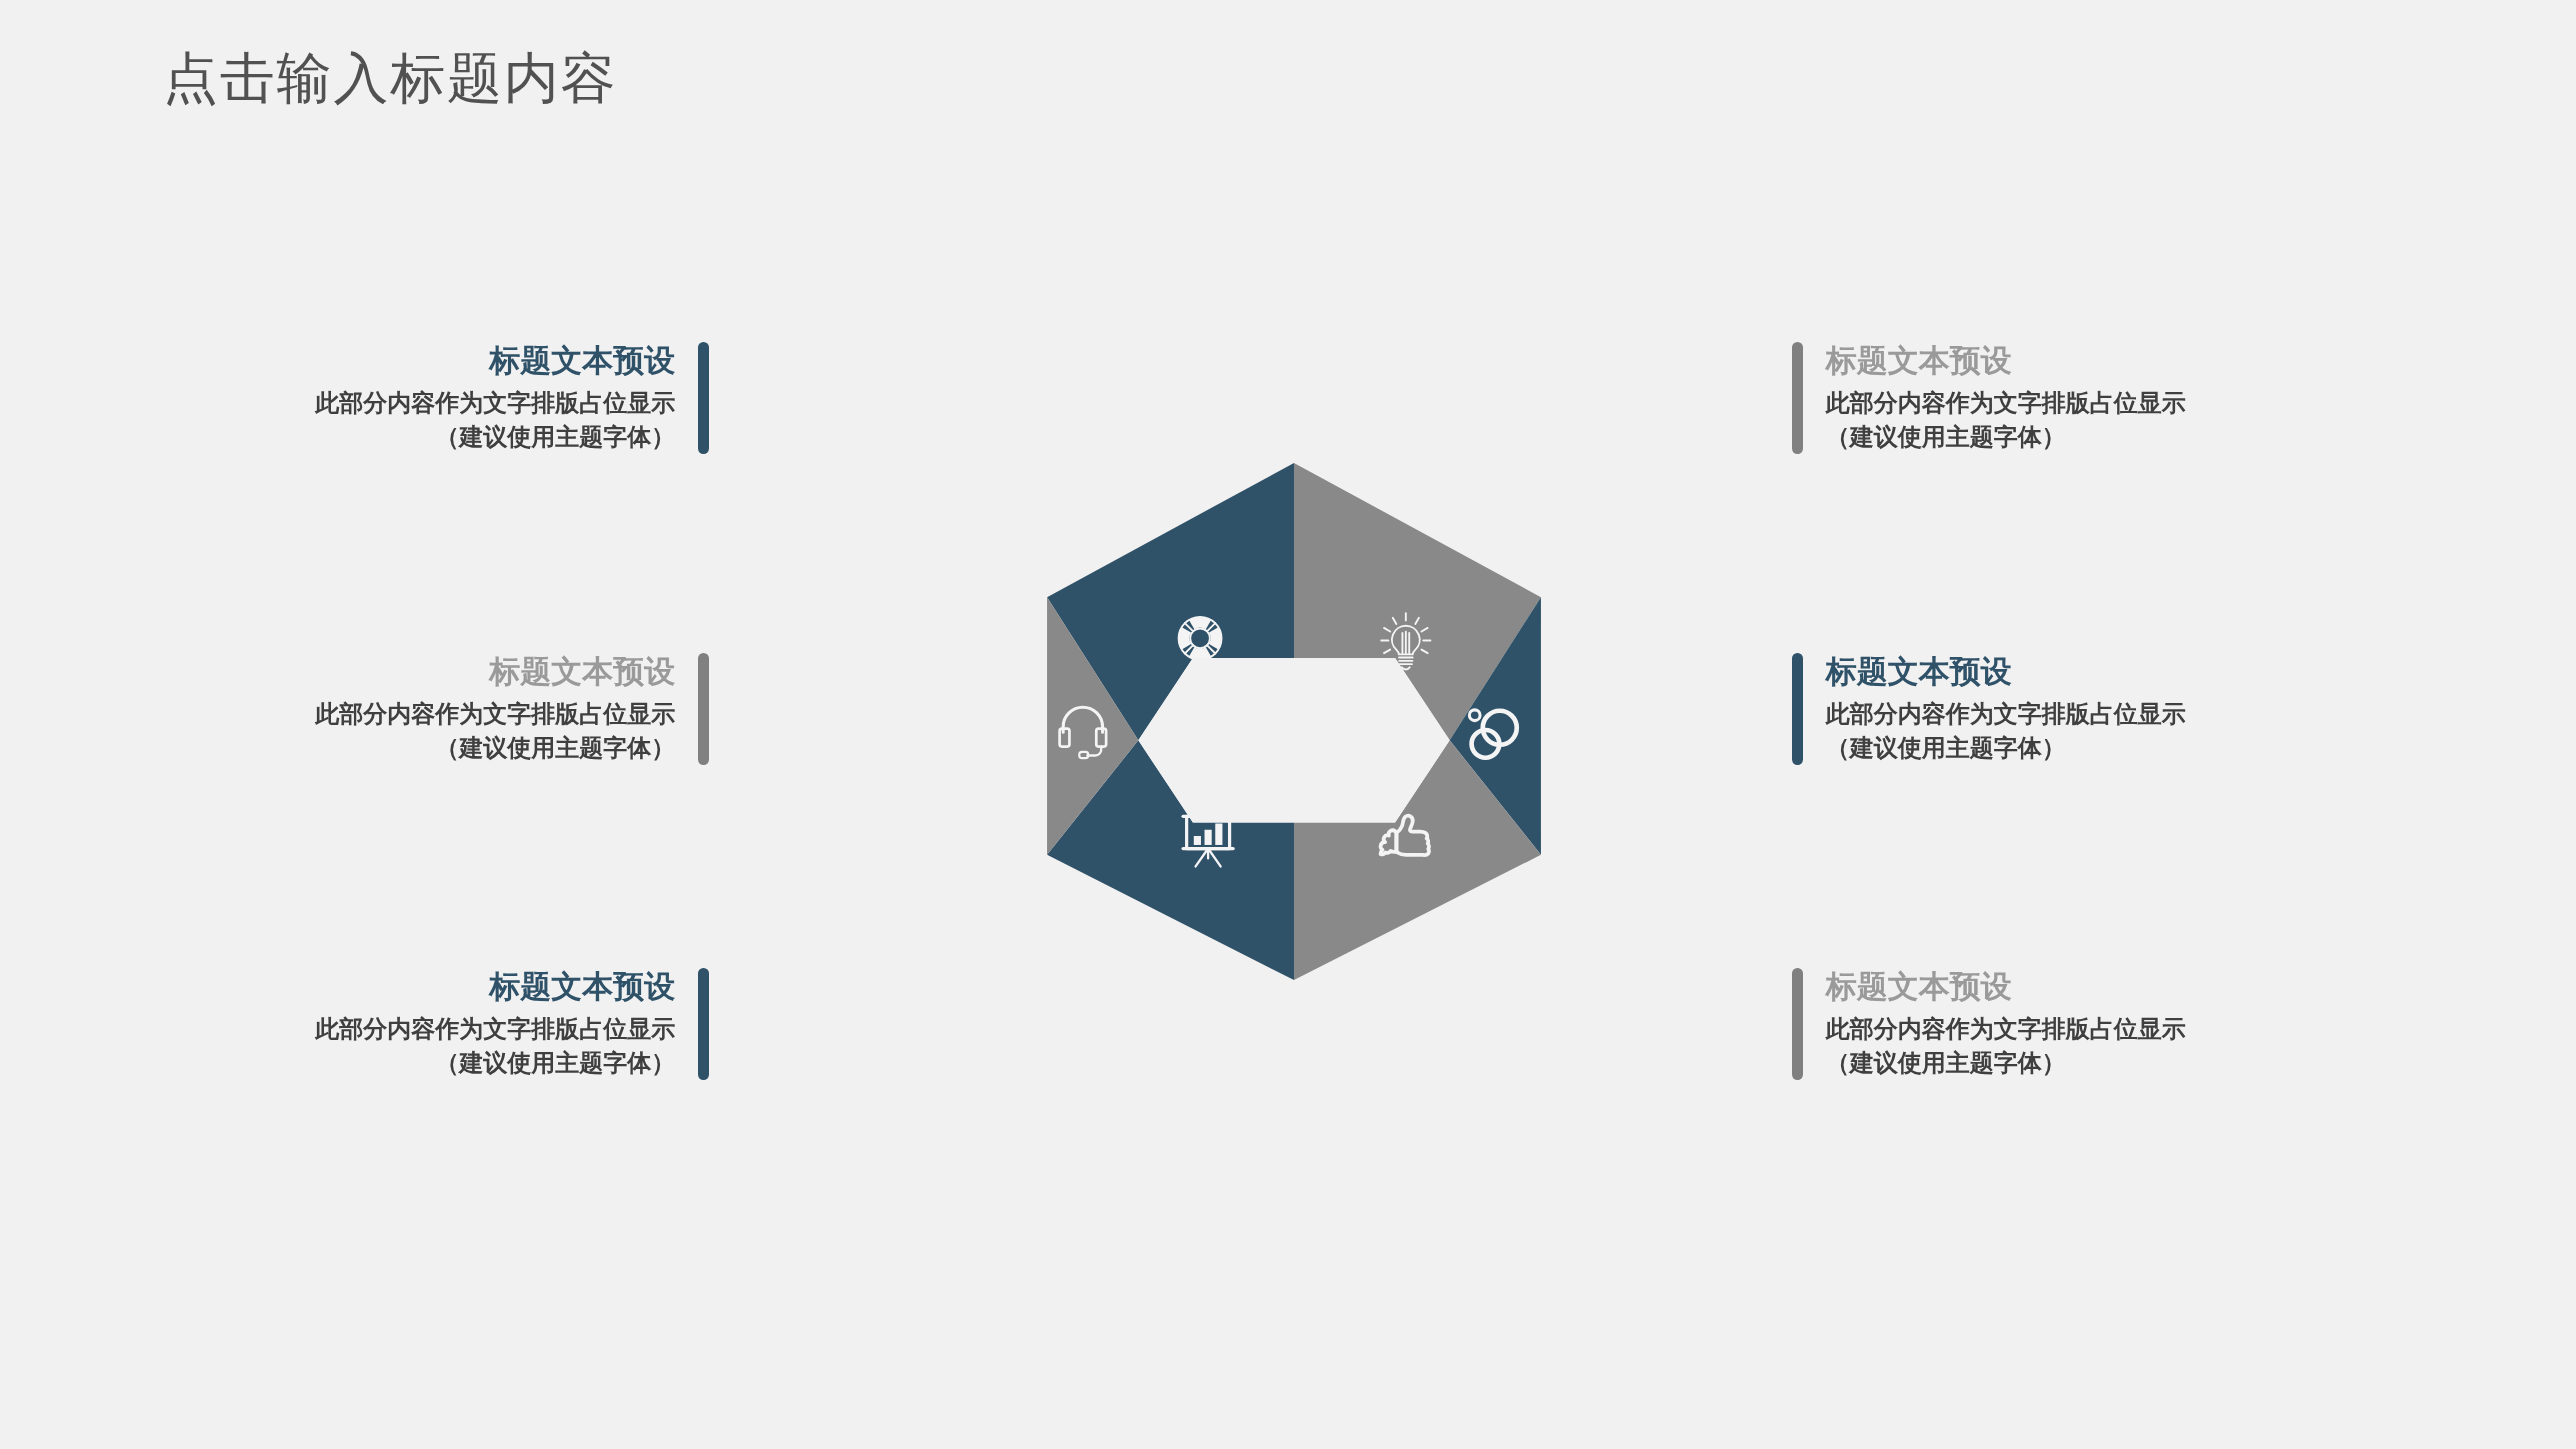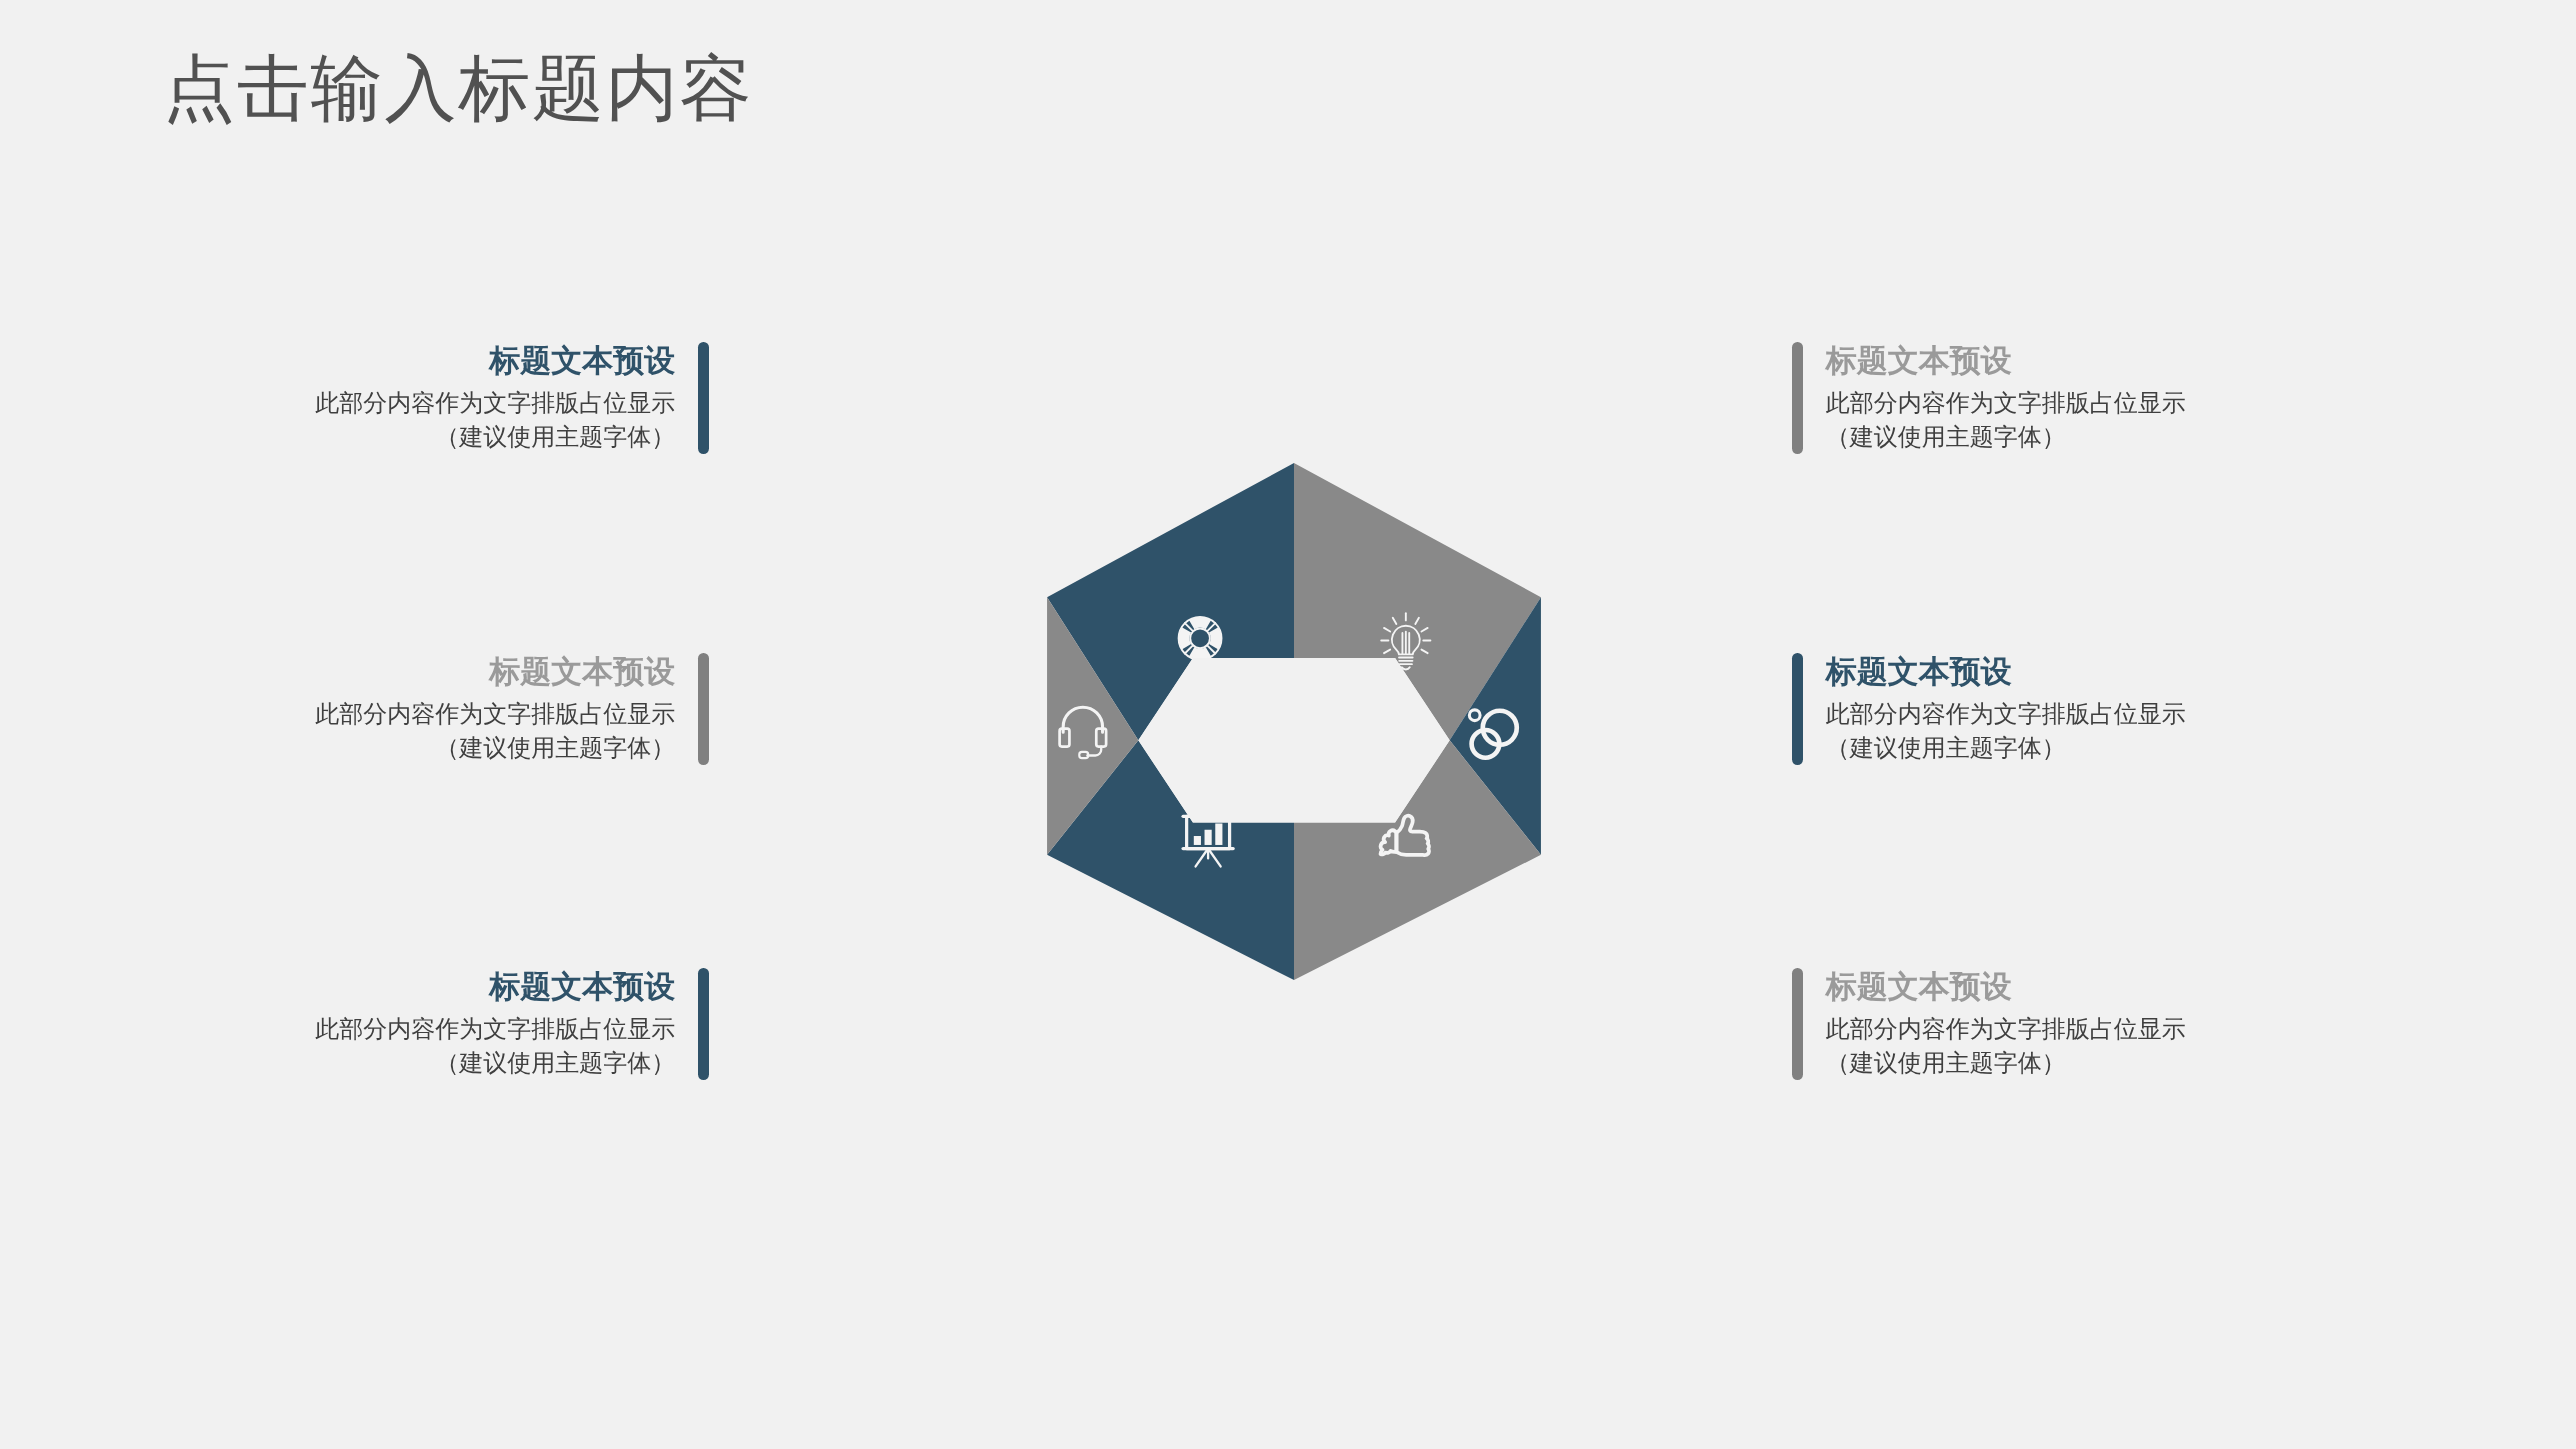--- a/index.html
+++ b/index.html
@@ -22,21 +22,21 @@
     width: 2576px;
     height: 1449px;
     background: #f1f1f1;
   }
 
   
   #page-title {
     position: absolute;
     left: 163px;
     top: 45px;
-    font-size: 72px;
+    font-size: 55px;
     font-weight: 400;
     color: #515151;
     letter-spacing: 1.8px;
     line-height: 1.2;
     white-space: nowrap;
   }
 
   
   .text-block {
     position: absolute;
@@ -64,21 +64,21 @@
   .blk-title {
     font-size: 31px;
     font-weight: bold;
     line-height: 1.25;
     color: #9a9a9a;
     margin: 0 0 5.4px 0;
     white-space: nowrap;
   }
   .blk-line {
     font-size: 24px;
-    font-weight: 400;
+    font-weight: 700;
     line-height: 1.42;
     color: #3f3f3f;
     white-space: nowrap;
   }
 
   
   .theme-blue .accent-bar { background: #2f5269; }
   .theme-blue .blk-title  { color: #2f5269; }
   .theme-gray .accent-bar { background: #808080; }
   .theme-gray .blk-title  { color: #9a9a9a; }

